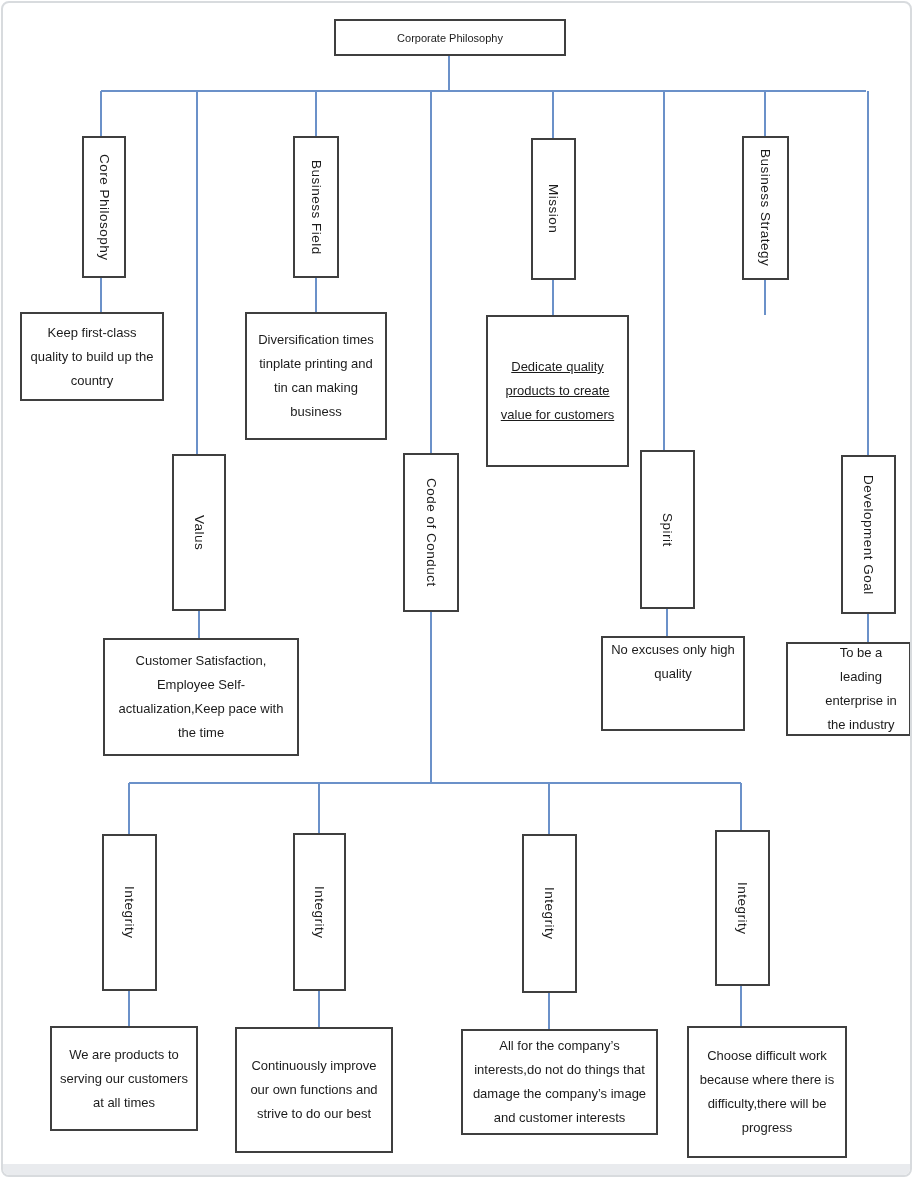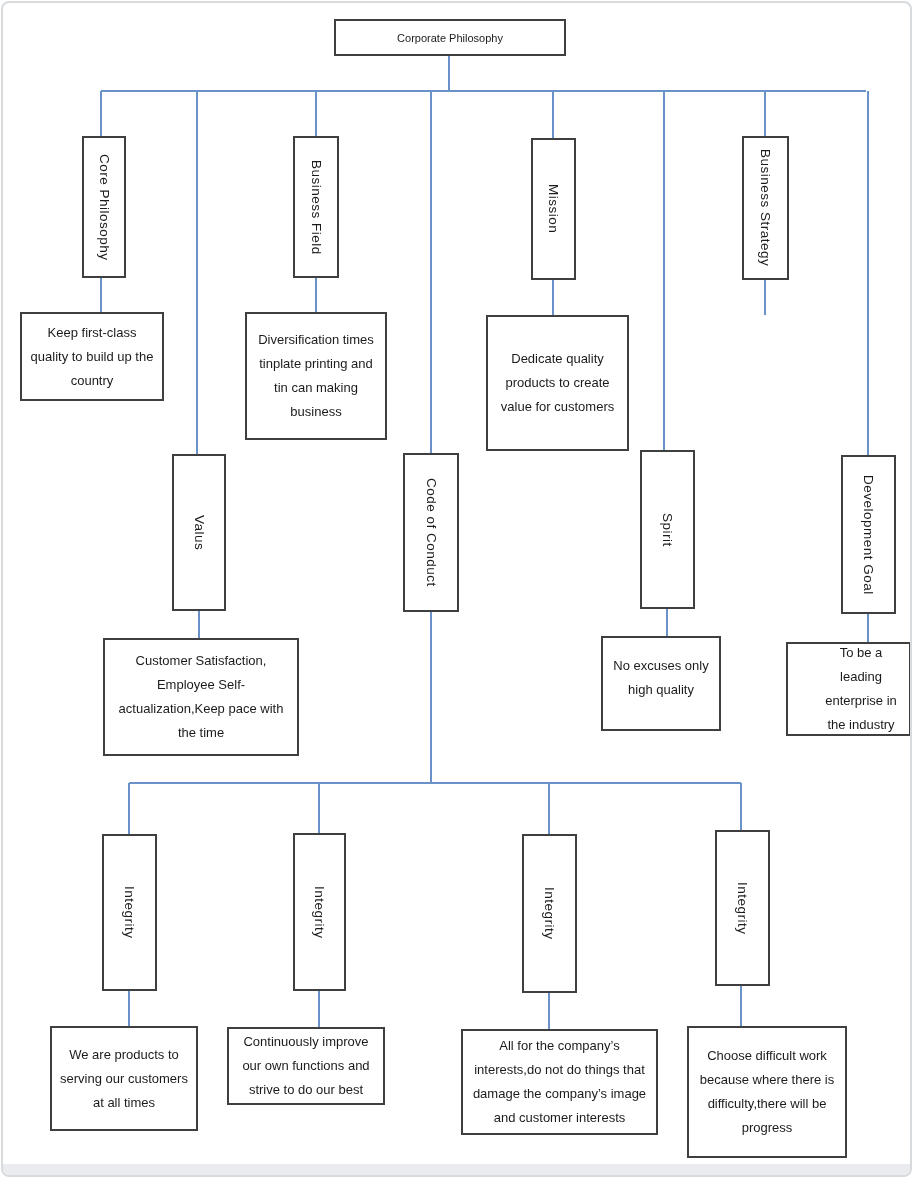--- a/index.html
+++ b/index.html
@@ -117,41 +117,41 @@
     <div class="node vbox" style="left:739px; top:133px; width:47px; height:144px;">
       <span class="vtext">Business Strategy</span>
     </div>
 
     <div class="node dbox" style="left:17px; top:309px; width:144px; height:89px;">
       <span>Keep first-class quality to build up the country</span>
     </div>
     <div class="node dbox" style="left:242px; top:309px; width:142px; height:128px;">
       <span>Diversification times tinplate printing and tin can making business</span>
     </div>
-    <div class="node dbox" style="left:483px; top:312px; width:143px; height:136px;">
+    <div class="node dbox" style="left:483px; top:312px; width:143px; height:152px;text-decoration:underline;">
       <span>Dedicate quality products to create value for customers</span>
     </div>
 
     <div class="node vbox" style="left:169px; top:451px; width:54px; height:157px;">
       <span class="vtext">Valus</span>
     </div>
     <div class="node vbox" style="left:400px; top:450px; width:56px; height:159px;">
       <span class="vtext">Code of Conduct</span>
     </div>
     <div class="node vbox" style="left:637px; top:447px; width:55px; height:159px;">
       <span class="vtext">Spirit</span>
     </div>
     <div class="node vbox" style="left:838px; top:452px; width:55px; height:159px;">
       <span class="vtext">Development Goal</span>
     </div>
 
     <div class="node dbox" style="left:100px; top:635px; width:196px; height:118px;">
       <span>Customer Satisfaction, Employee Self-actualization,Keep pace with the time</span>
     </div>
-    <div class="node dbox" style="left:598px; top:633px; width:120px; height:95px; align-items:flex-start; padding-top:16px;">
+    <div class="node dbox" style="left:598px; top:633px; width:144px; height:95px; align-items:flex-start; padding-top:0;">
       <span>No excuses only high quality</span>
     </div>
     <div class="node dbox" style="left:783px; top:639px; width:125px; height:94px;padding-left:32px;">
       <span>To be a leading enterprise in the industry</span>
     </div>
 
     <div class="node vbox" style="left:99px; top:831px; width:55px; height:157px;">
       <span class="vtext">Integrity</span>
     </div>
     <div class="node vbox" style="left:290px; top:830px; width:53px; height:158px;">
@@ -160,21 +160,21 @@
     <div class="node vbox" style="left:519px; top:831px; width:55px; height:159px;">
       <span class="vtext">Integrity</span>
     </div>
     <div class="node vbox" style="left:712px; top:827px; width:55px; height:156px;">
       <span class="vtext">Integrity</span>
     </div>
 
     <div class="node dbox" style="left:47px; top:1023px; width:148px; height:105px;">
       <span>We are products to serving our customers at all times</span>
     </div>
-    <div class="node dbox" style="left:224px; top:1024px; width:158px; height:78px;align-items:center;">
+    <div class="node dbox" style="left:232px; top:1024px; width:158px; height:126px;align-items:center;">
       <span>Continuously improve our own functions and strive to do our best</span>
     </div>
     <div class="node dbox" style="left:458px; top:1026px; width:197px; height:106px;">
       <span>All for the company’s interests,do not do things that damage the company’s image and customer interests</span>
     </div>
     <div class="node dbox" style="left:660px; top:1023px; width:160px; height:132px;margin-left:24px;">
       <span>Choose difficult work because where there is difficulty,there will be progress</span>
     </div>
 
     <div class="bottom-strip"></div>

